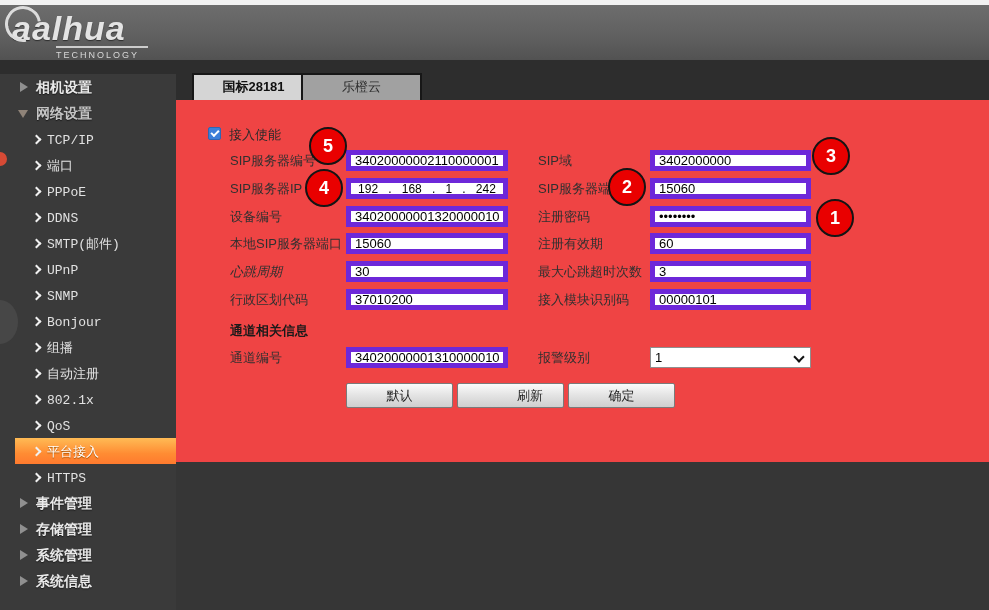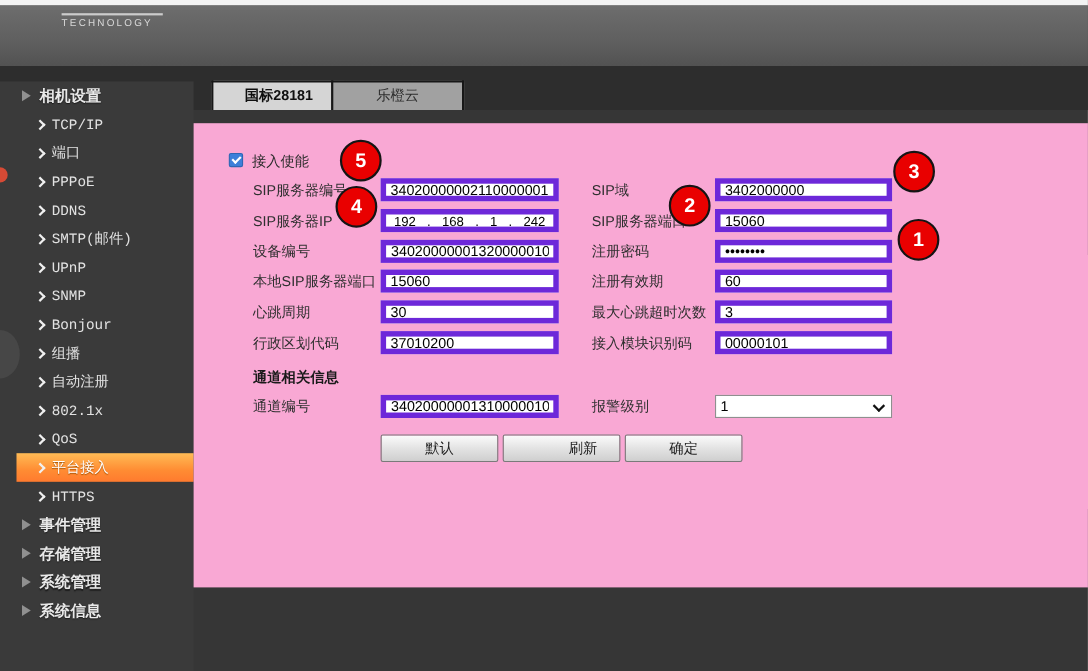--- a/index.html
+++ b/index.html
@@ -41,21 +41,21 @@
   .sub-row.active .chev{left:18px;}
   .sub-row.active .sub-label{margin-left:32px;color:#ffffff;text-shadow:0 1px 1px #9c4f00;}
 
   
   .tab{position:absolute;top:73px;height:27px;line-height:24px;text-align:center;font-size:13px;
        box-sizing:border-box;border:2px solid #171717;border-bottom:none;color:#222;cursor:default;}
   .tab-active{left:192px;width:123px;background:#d5d5d5;font-weight:bold;color:#101010;}
   .tab-inactive{left:301px;width:121px;background:#a1a1a1;color:#2d2d2d;}
 
   
-  .panel{position:absolute;left:176px;top:112px;width:813px;height:422px;background:#f9a8d4;}
+  .panel{position:absolute;left:176px;top:100px;width:813px;height:362px;background:#ef4444;}
 
   .checkbox{position:absolute;left:32px;top:27px;width:13px;height:13px;background:#3d7fd9;
             border:1px solid #2f66b3;border-radius:2px;box-sizing:border-box;}
   .checkbox::after{content:"";position:absolute;left:2px;top:2px;width:6px;height:3px;
                    border-left:2px solid #fff;border-bottom:2px solid #fff;transform:rotate(-45deg);}
   .cb-label{position:absolute;left:53px;top:26px;font-size:13px;color:#2b2b2b;}
 
   .flabel{position:absolute;height:21px;line-height:21px;font-size:13px;color:#303030;white-space:nowrap;}
   .field{position:absolute;height:21px;width:162px;border:5px solid #6d28d9;background:#ffffff;
          font-family:"Liberation Sans","DejaVu Sans",sans-serif;font-size:13px;color:#000;
@@ -88,30 +88,35 @@
 </style>
 </head>
 <body>
 
 <div class="screen">
 
   <div class="top-strip"></div>
 
   <div class="header">
     <div class="logo">
+      <div class="logo-main"><span class="logo-a">a</span><span>alhua</span></div>
       <div class="logo-sub">TECHNOLOGY</div>
     </div>
   </div>
 
   <div class="tab-band"></div>
 
   <div class="sidebar">
     <div class="side-row">
       <span class="tri-right"></span>
       <span class="group-label">相机设置</span>
+    </div>
+    <div class="side-row">
+      <span class="tri-down"></span>
+      <span class="group-label dim">网络设置</span>
     </div>
     <div class="sub-row"><span class="chev"></span><span class="sub-label">TCP/IP</span></div>
     <div class="sub-row"><span class="chev"></span><span class="sub-label">端口</span></div>
     <div class="sub-row"><span class="chev"></span><span class="sub-label">PPPoE</span></div>
     <div class="sub-row"><span class="chev"></span><span class="sub-label">DDNS</span></div>
     <div class="sub-row"><span class="chev"></span><span class="sub-label">SMTP(邮件)</span></div>
     <div class="sub-row"><span class="chev"></span><span class="sub-label">UPnP</span></div>
     <div class="sub-row"><span class="chev"></span><span class="sub-label">SNMP</span></div>
     <div class="sub-row"><span class="chev"></span><span class="sub-label">Bonjour</span></div>
     <div class="sub-row"><span class="chev"></span><span class="sub-label">组播</span></div>
@@ -159,21 +164,21 @@
       <span>.</span>
       <span>242</span>
     </div>
 
     <span class="flabel" style="left:54px;top:106px;">设备编号</span>
     <input class="field" style="left: 170px; top: 106px;" value="34020000001320000010">
 
     <span class="flabel" style="left:54px;top:133px;">本地SIP服务器端口</span>
     <input class="field" style="left: 170px; top: 133px;" value="15060">
 
-    <span class="flabel" style="left:54px;top:161px;">心跳周期</span>
+    <span class="flabel" style="left:54px;top:161px;font-style:italic;">心跳周期</span>
     <input class="field" style="left: 170px; top: 161px;" value="30">
 
     <span class="flabel" style="left:54px;top:189px;">行政区划代码</span>
     <input class="field" style="left: 170px; top: 189px;" value="37010200">
 
     <div class="section-header">通道相关信息</div>
 
     <span class="flabel" style="left:54px;top:247px;">通道编号</span>
     <input class="field" style="left: 170px; top: 247px;" value="34020000001310000010">
 

